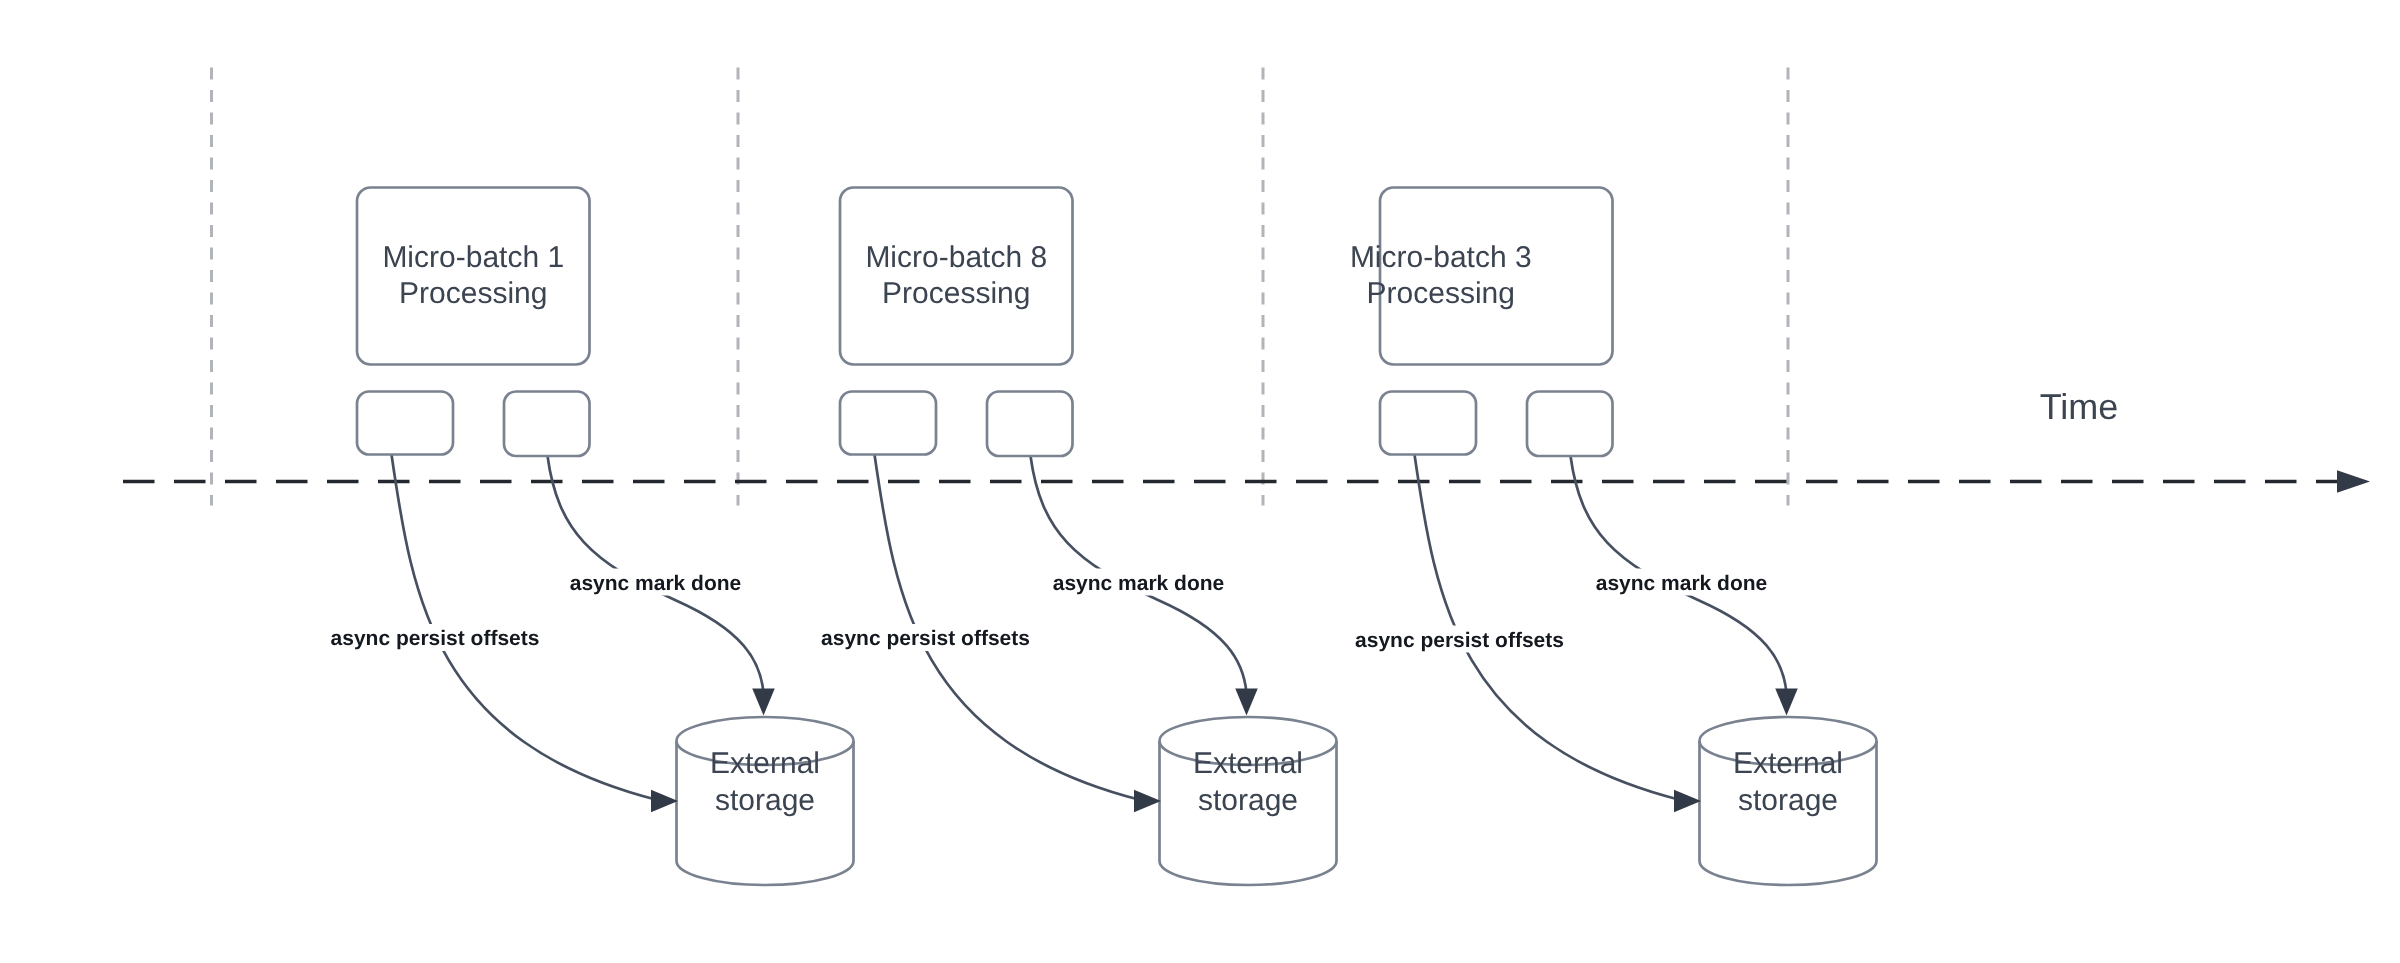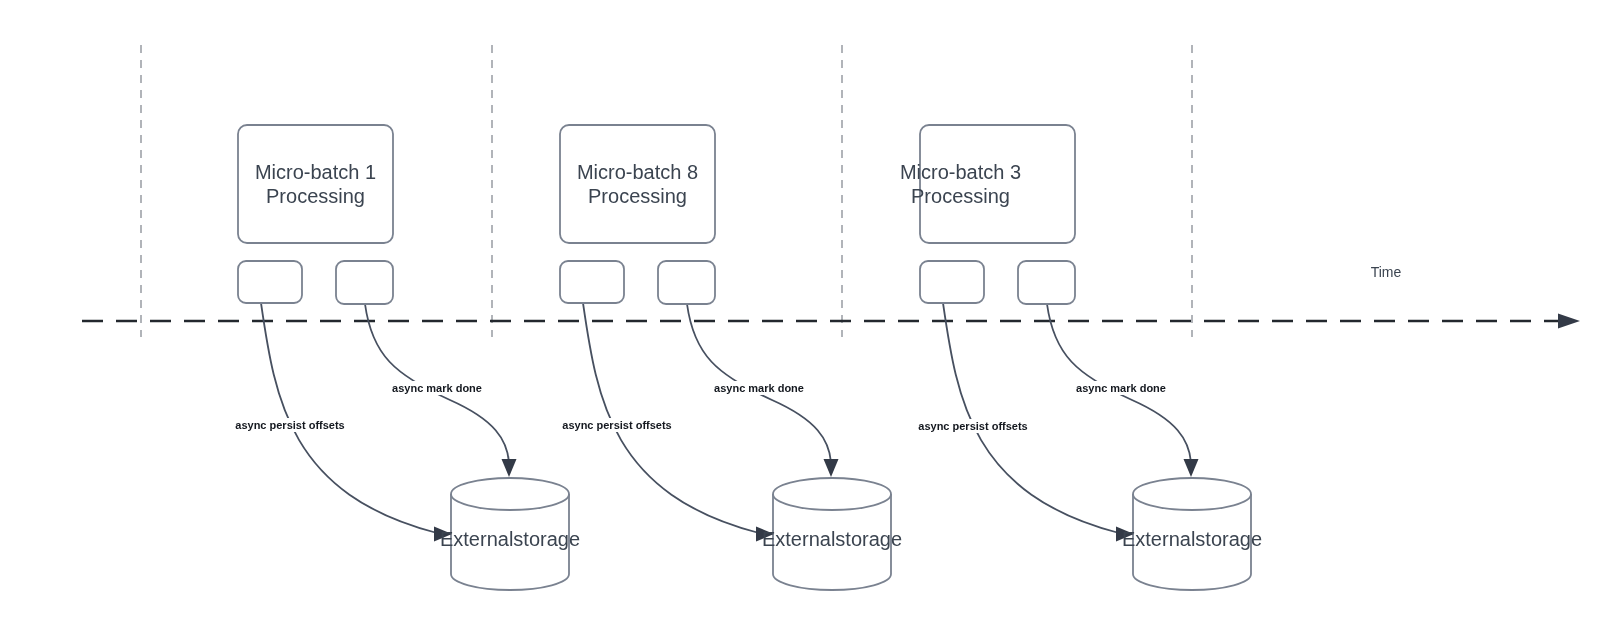--- a/index.html
+++ b/index.html
@@ -22,32 +22,32 @@
   }
   svg.layer{position:absolute;left:0;top:0;}
   .overlay{position:absolute;left:0;top:0;width:1600px;height:642px;pointer-events:none;}
 
   .box-label{
     position:absolute;top:125px;width:155px;height:118px;
     display:flex;flex-direction:column;align-items:center;justify-content:center;
     color:var(--shape-text);font-size:20px;line-height:24px;text-align:center;
   }
   .storage-label{
-    position:absolute;top:539px;transform:translate(-50%,-50%);
-    display:flex;flex-direction:row;align-items:center;
+    position:absolute;top:522px;transform:translate(-50%,-50%);
+    display:flex;flex-direction:column;align-items:center;
     color:var(--shape-text);font-size:20px;line-height:25px;text-align:center;white-space:nowrap;
   }
   .async-label{
     position:absolute;transform:translate(-50%,-50%);
-    color:var(--label-text);font-weight:bold;font-size:11px;white-space:nowrap;
+    color:var(--label-text);font-weight:bold;font-size:14px;white-space:nowrap;
     background:var(--bg);padding:1px 3px;
   }
   .time-label{
     position:absolute;left:1386px;top:272px;transform:translate(-50%,-50%);
-    color:var(--shape-text);font-size:14px;white-space:nowrap;
+    color:var(--shape-text);font-size:24px;white-space:nowrap;
   }
 </style>
 </head>
 <body>
 
 <div class="canvas">
 
   <svg class="layer" width="1600" height="642" viewBox="0 0 1600 642">
 
     <g stroke="#b1b4b9" stroke-width="2" stroke-dasharray="8 7" fill="none">

